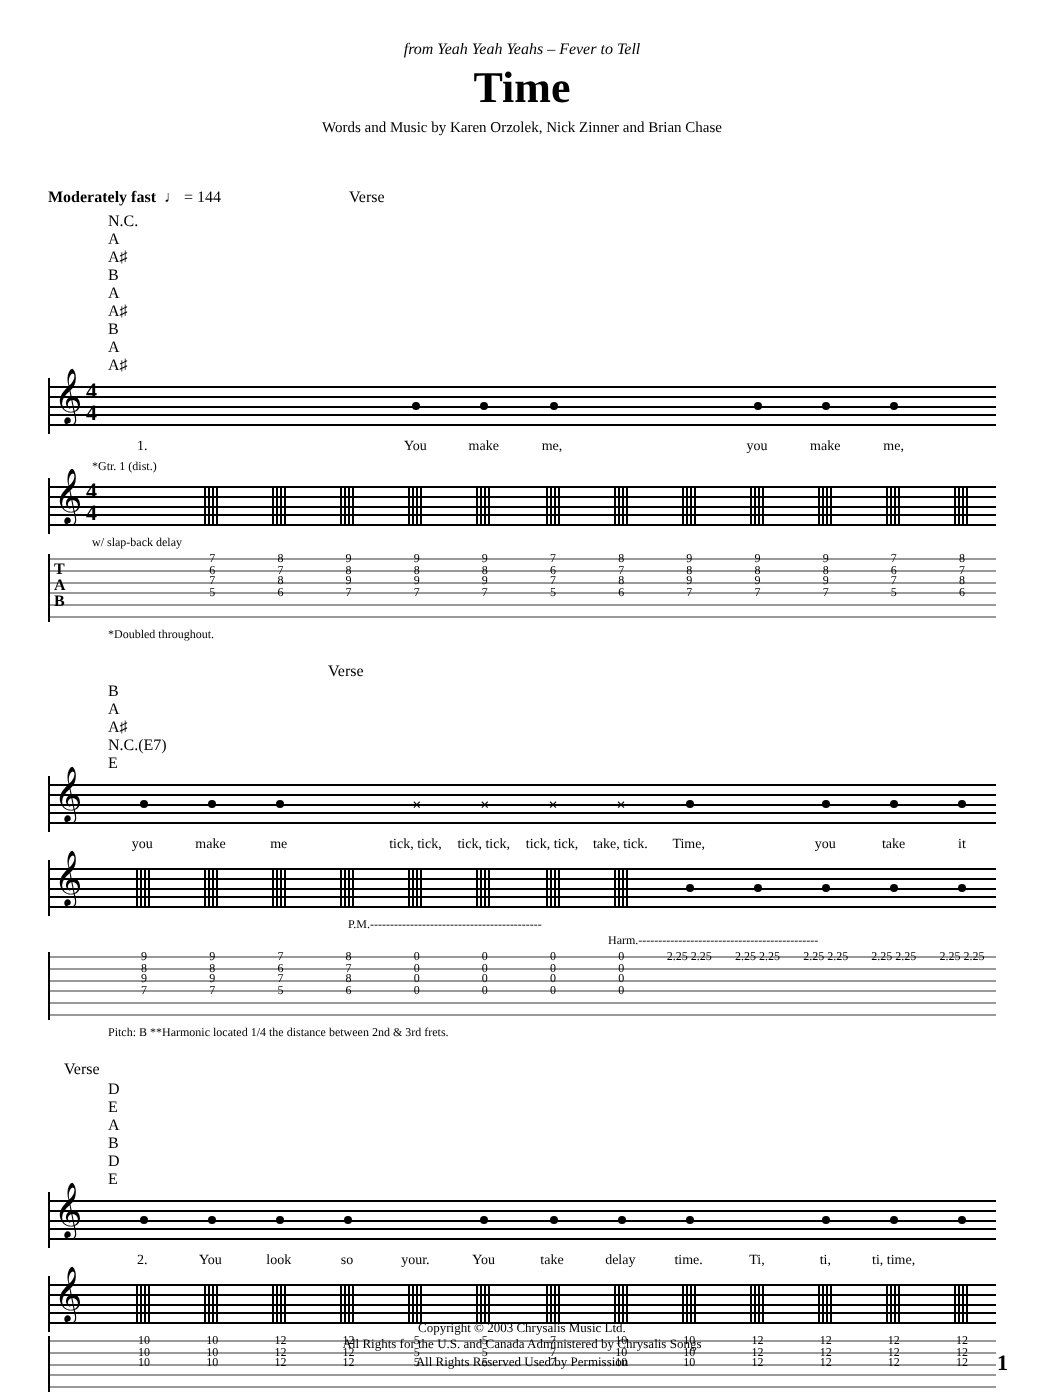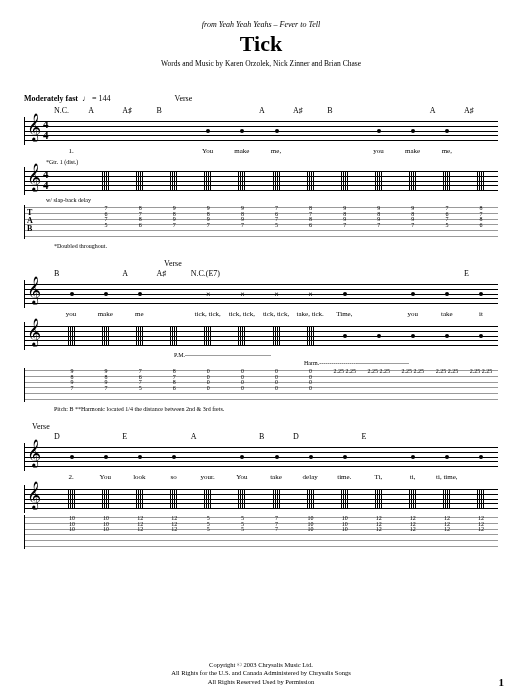--- a/index.html
+++ b/index.html
@@ -16,21 +16,21 @@
   .source { font-size: 8px; font-style: italic; }
   .title { font-size: 22px; font-weight: bold; margin: 2px 0; }
   .credits { font-size: 7.5px; }
   .tempo-row { display: flex; align-items: flex-start; gap: 4px; margin-bottom: 2px; font-size: 8px; }
   .tempo { font-weight: bold; }
   .section-label { font-size: 8px; margin-left: 60px; margin-bottom: 1px; }
   .section-label-verse { font-size: 8px; margin-bottom: 1px; margin-left: 8px; }
 
   .system { margin-bottom: 10px; }
 
-  .chord-row { display: flex; font-size: 8px; padding-left: 30px; gap: 0; margin-bottom: 1px; }
+  .chord-row { display: flex; font-size: 8px; padding-left: 30px; gap: 0; margin-bottom: 1px; flex-direction: column; }
   .chord-row span { flex: 1; }
 
   .staff {
     position: relative;
     height: 28px;
     margin: 2px 0;
     border-left: 1px solid #000;
   }
   .staff::before {
     content: "";
@@ -97,21 +97,21 @@
   }
   .pagenum {
     position: absolute; bottom: 8px; right: 18px; font-size: 11px; font-weight: bold;
   }
 </style>
 </head>
 <body>
 
 <div class="header">
   <div class="source">from Yeah Yeah Yeahs – Fever to Tell</div>
-  <div class="title">Tick</div>
+  <div class="title">Time</div>
   <div class="credits">Words and Music by Karen Orzolek, Nick Zinner and Brian Chase</div>
 </div>
 
 <div class="system">
   <div class="tempo-row">
     <span class="tempo">Moderately fast</span>
     <span>♩ = 144</span>
     <span class="section-label">Verse</span>
   </div>
   <div class="chord-row">

